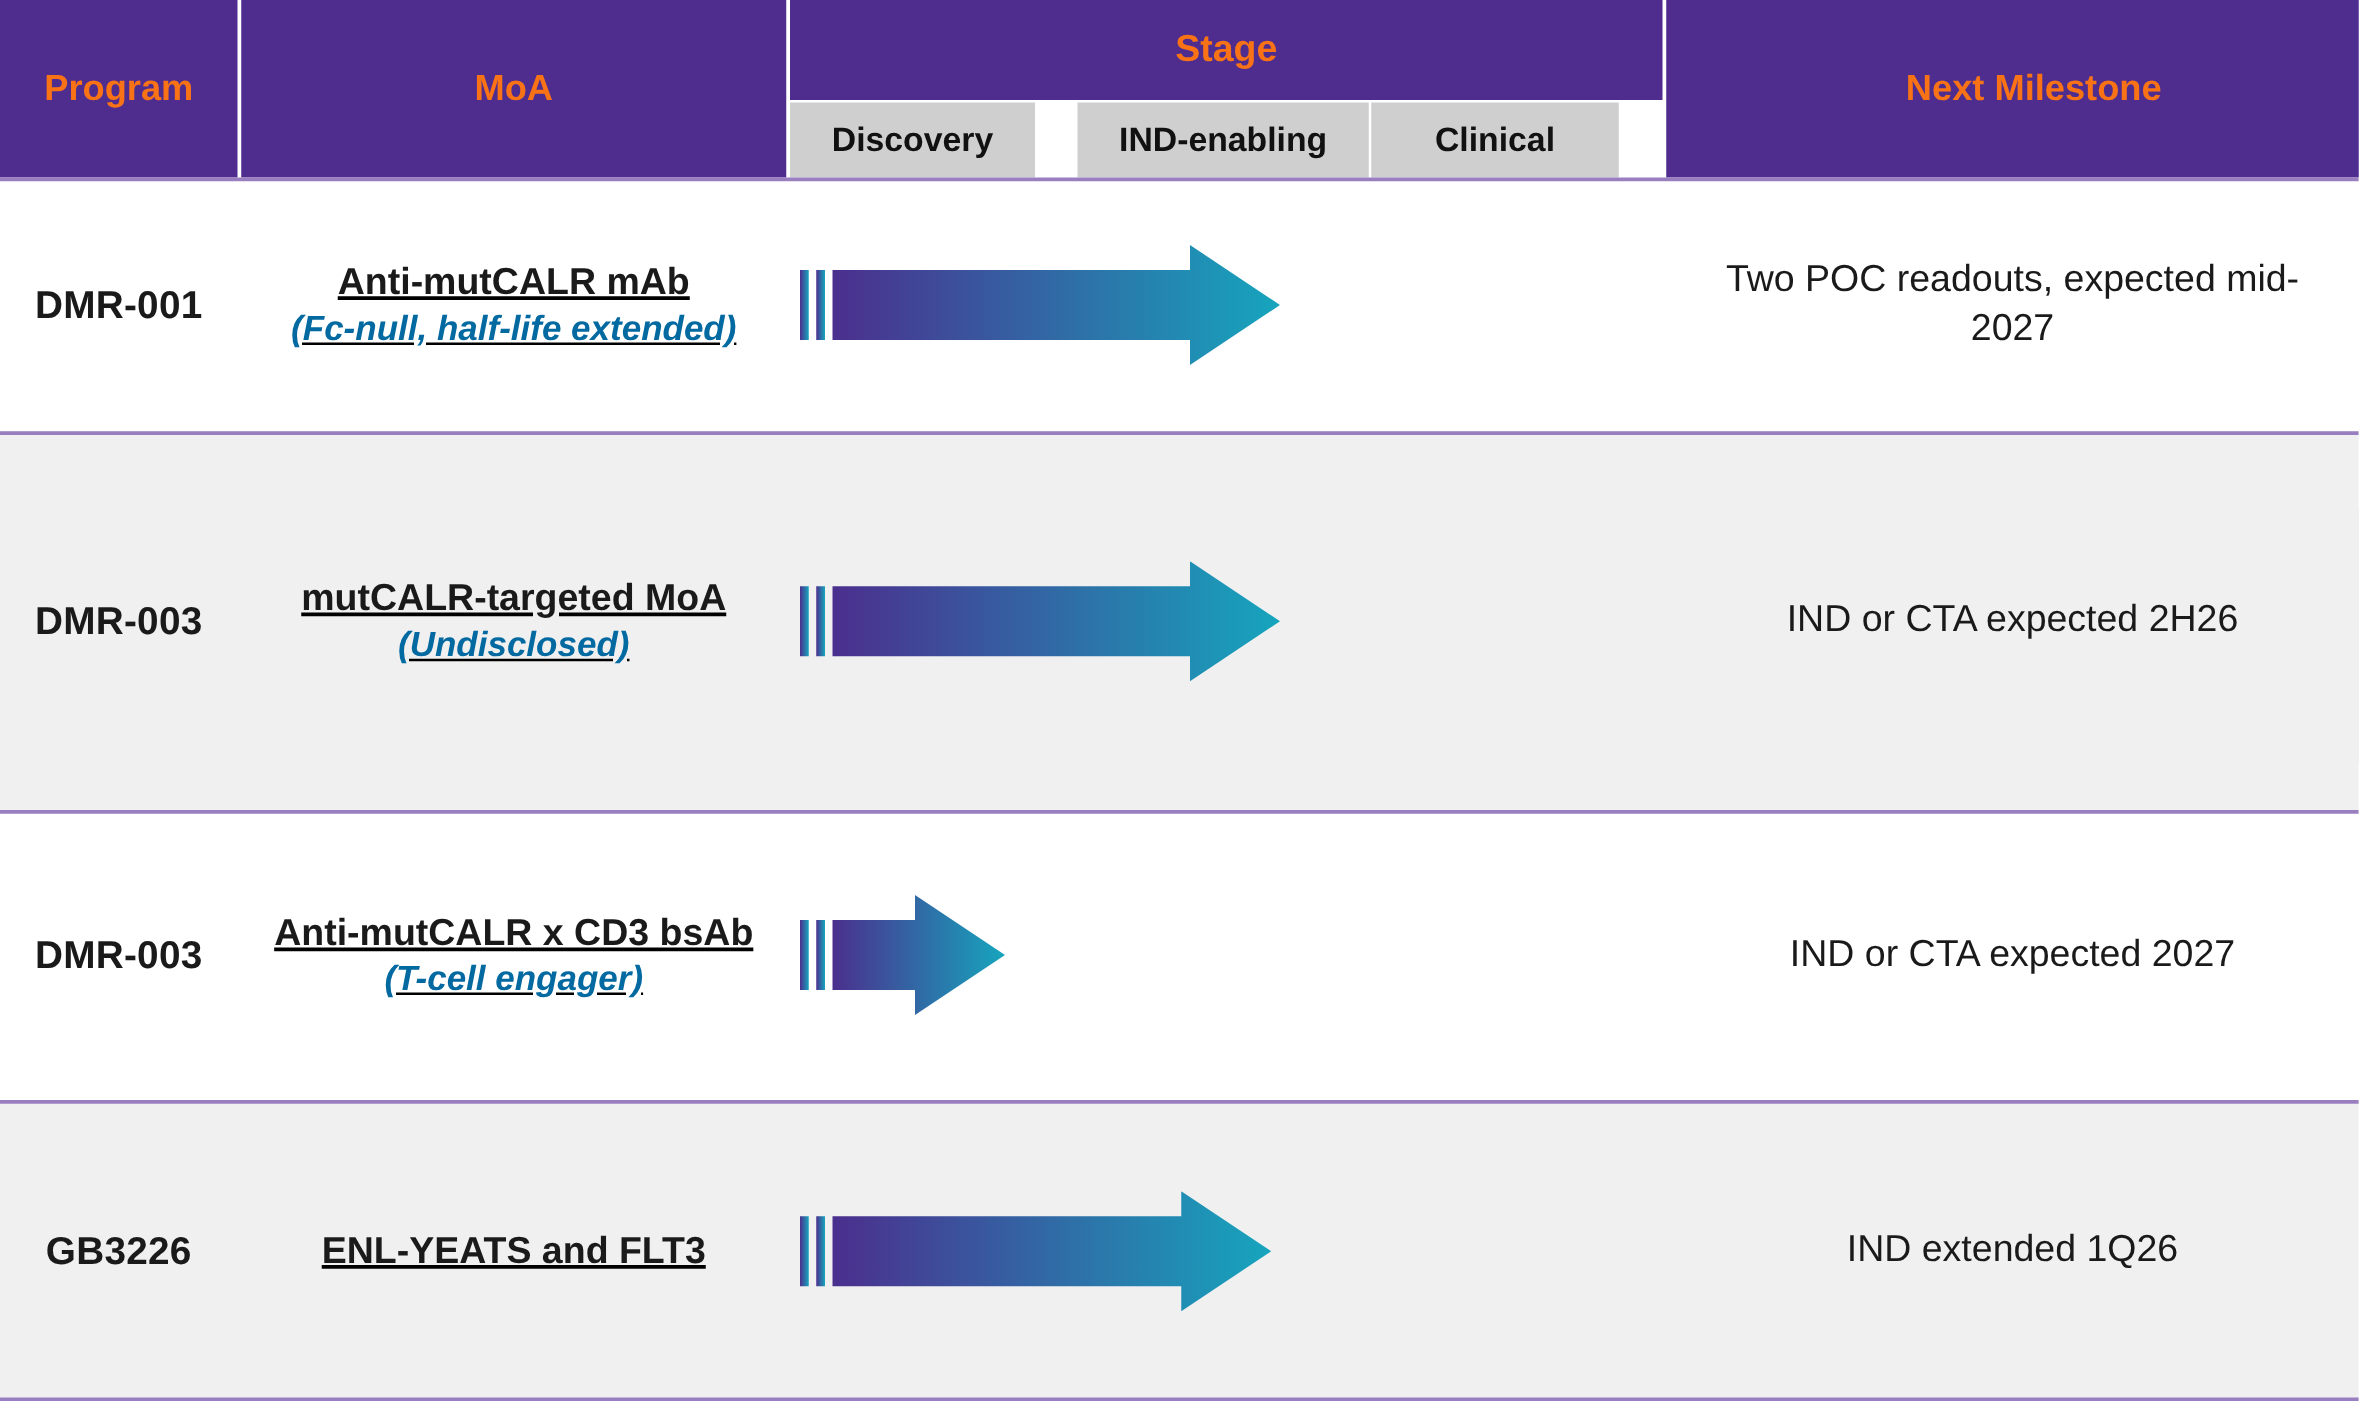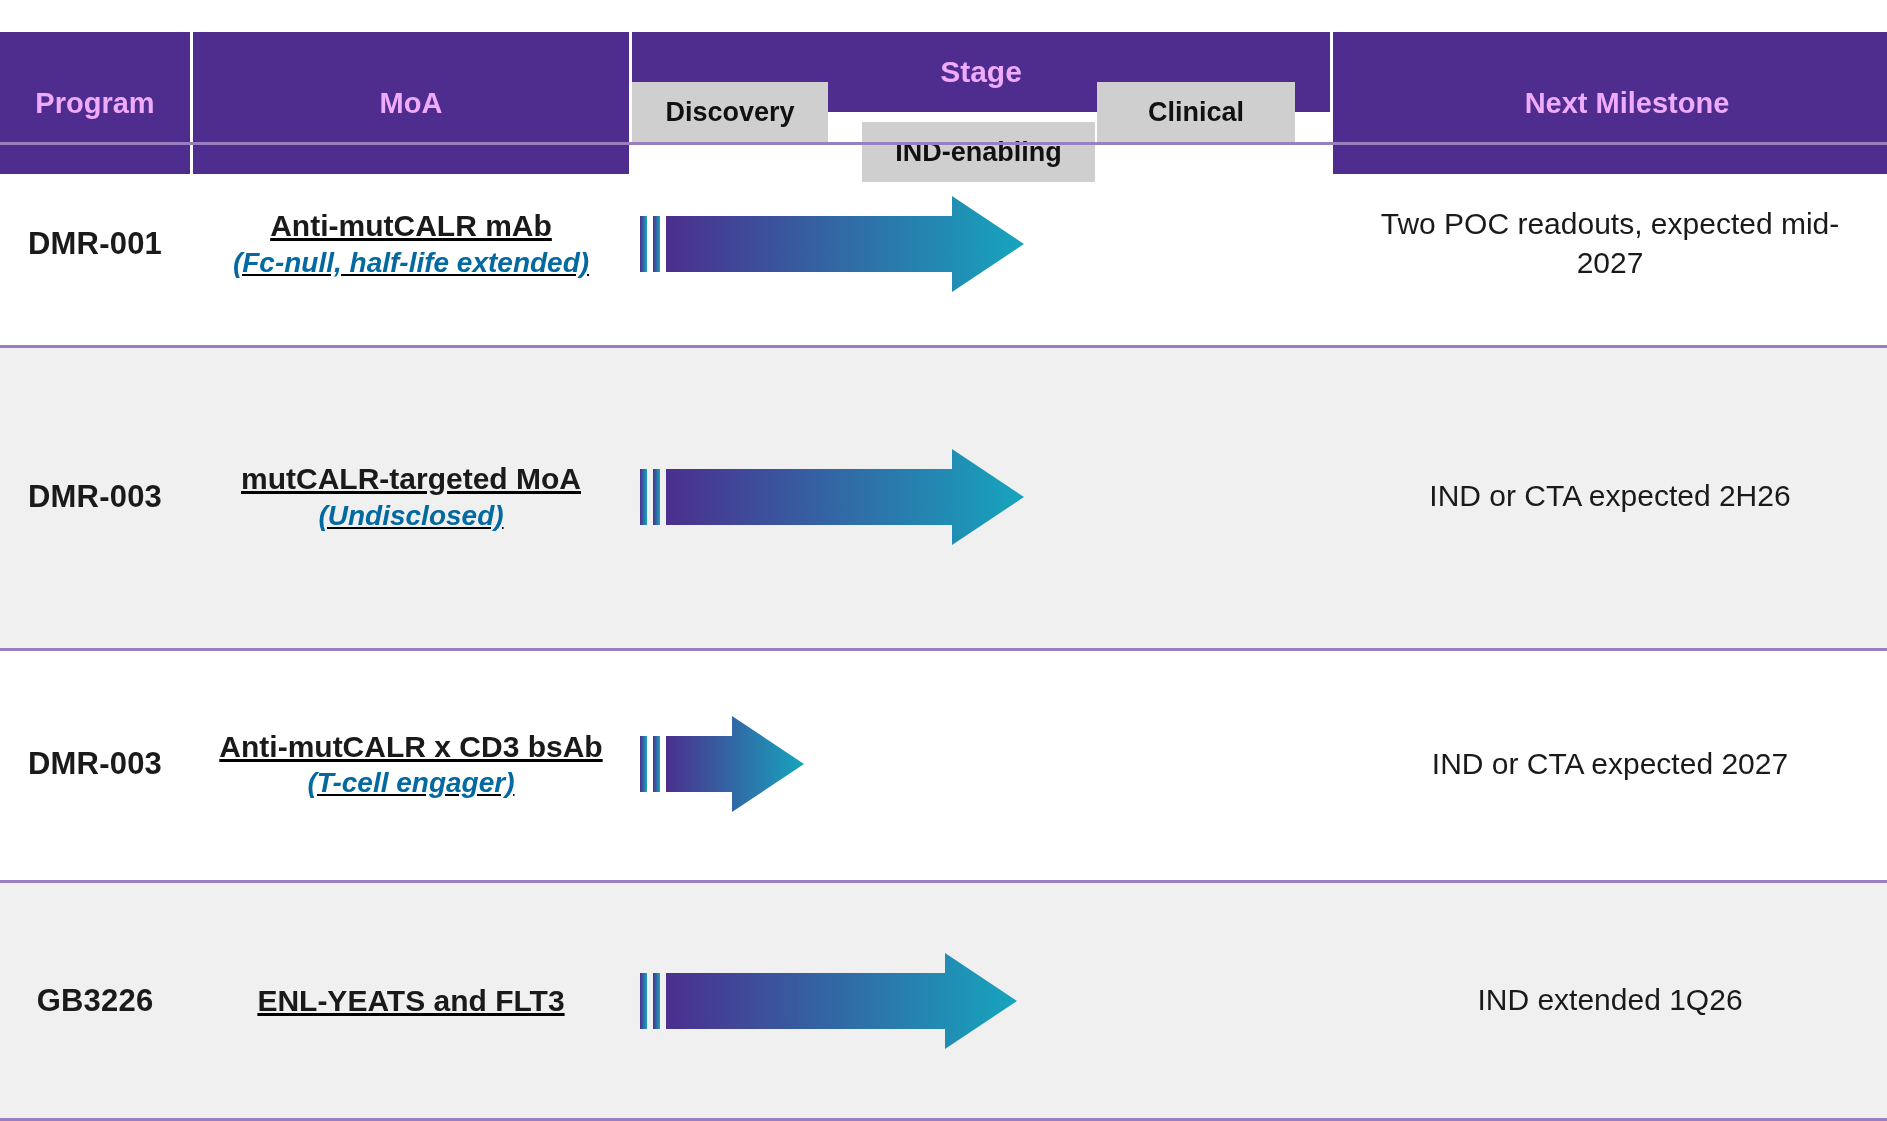--- a/index.html
+++ b/index.html
@@ -15,44 +15,43 @@
     box-sizing:border-box;
   }
 
   
   .header{
     position:absolute;left:0;top:0;width:1887px;height:142px;
   }
   .hcell{
     position:absolute;
     background:#4f2d8f;
-    color:#f0abfc;
+    color:#f97316;
     font-weight:bold;
     display:flex;align-items:center;justify-content:center;
     text-align:center;
     font-size:29px;
     line-height:1.12;
     box-sizing:border-box;
-    margin-top:32px;
   }
   .h-program{left:0;top:0;width:190px;height:142px;}
   .h-moa{left:193px;top:0;width:436px;height:142px;}
   .h-stage{left:632px;top:0;width:698px;height:80px;font-size:30px;}
   .h-next{left:1333px;top:0;width:588px;height:142px;}
 
   .substage{
     position:absolute;top:82px;height:60px;
     background:#cfcfcf;
     color:#111111;
     font-weight:bold;font-size:27px;
     display:flex;align-items:center;justify-content:center;
     box-sizing:border-box;
   }
   .sub-0{left:632px;width:196px;}
-  .sub-1{left:862px;width:233px;margin-top:40px;}
+  .sub-1{left:862px;width:233px;}
   .sub-2{left:1097px;width:198px;}
 
   
   .row{
     position:absolute;left:0;width:1887px;
     box-sizing:border-box;
   }
   .row.shaded{background:#f0f0f0;}
   .row .sep-top{
     position:absolute;left:0;top:0;width:1887px;height:3px;

